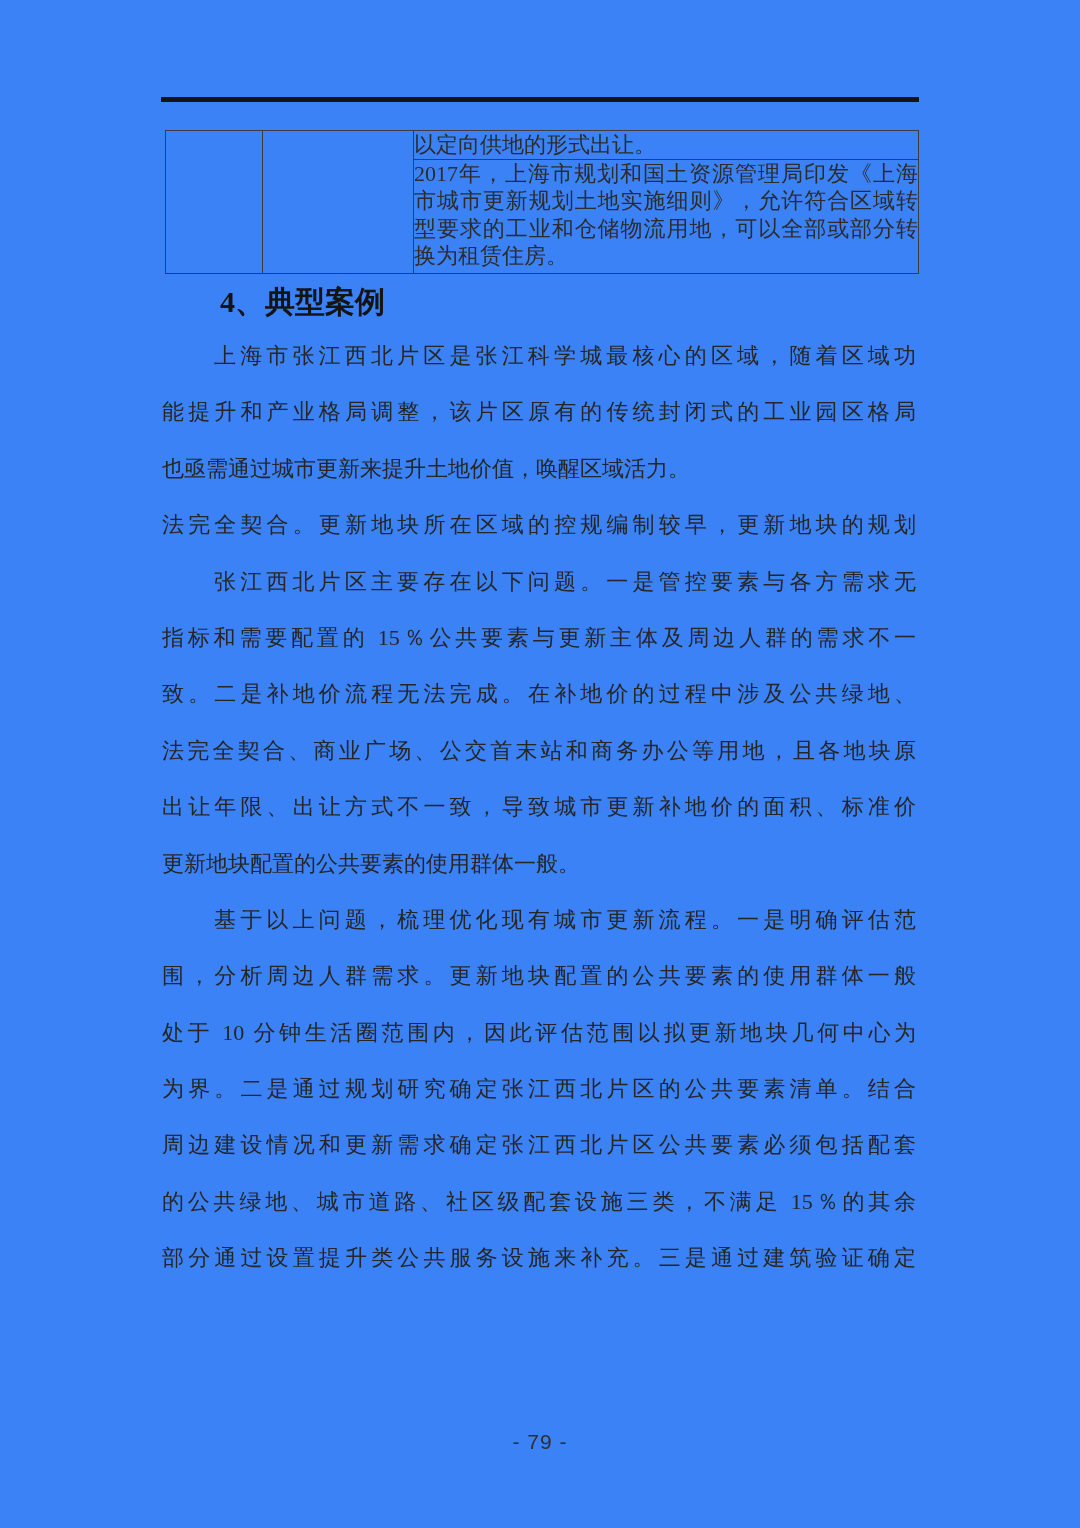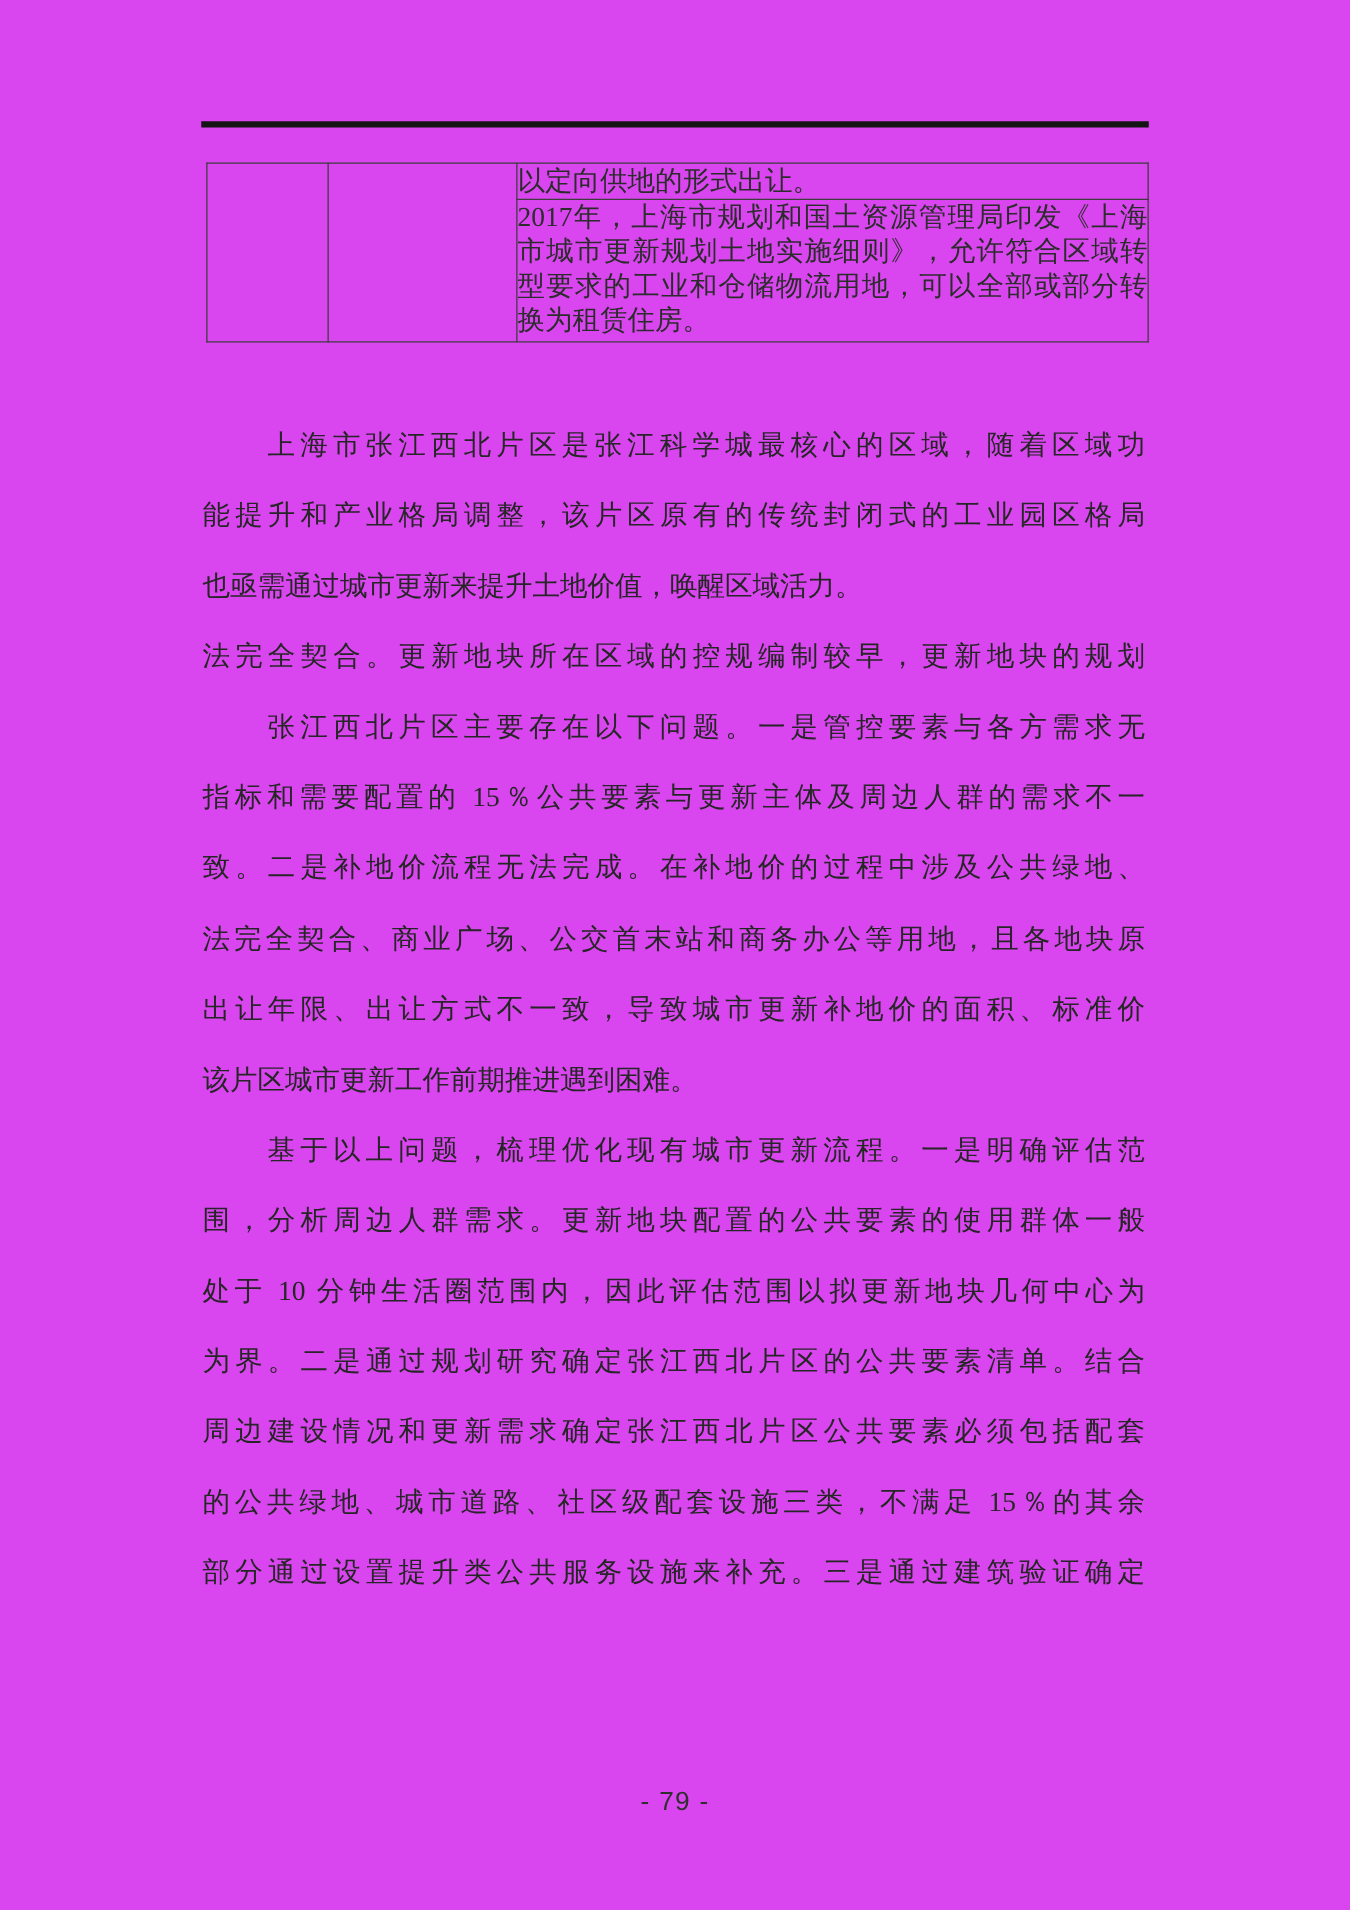--- a/index.html
+++ b/index.html
@@ -1,19 +1,19 @@
 <!DOCTYPE html>
 <html><head>
 <meta charset="utf-8">
 <style>
   html, body { margin: 0; padding: 0; background: #ffffff; }
   .page {
     position: relative;
     width: 1080px; height: 1528px;
-    background: #d946ef;
+    background: #3b82f6;
     overflow: hidden;
     color: #282828;
     font-family: "Liberation Serif", "DejaVu Serif", serif;
   }
   .top-rule {
     position: absolute;
     left: 161px; top: 97px;
     width: 758px; height: 5px;
     background: #151515;
   }
@@ -101,33 +101,34 @@
       <td class="c3 r2">
         <div class="tline just">2017年，上海市规划和国土资源管理局印发《上海</div>
         <div class="tline just">市城市更新规划土地实施细则》，允许符合区域转</div>
         <div class="tline just">型要求的工业和仓储物流用地，可以全部或部分转</div>
         <div class="tline">换为租赁住房。</div>
       </td>
     </tr>
   </tbody>
     </table>
 
+  <div class="heading">4、典型案例</div>
 
   <div class="body-text">
     <div class="bl first jl">上海市张江西北片区是张江科学城最核心的区域，随着区域功</div>
     <div class="bl jl">能提升和产业格局调整，该片区原有的传统封闭式的工业园区格局</div>
     <div class="bl">也亟需通过城市更新来提升土地价值，唤醒区域活力。</div>
 
     <div class="bl jl">法完全契合。更新地块所在区域的控规编制较早，更新地块的规划</div>
     <div class="bl first jl">张江西北片区主要存在以下问题。一是管控要素与各方需求无</div>
     <div class="bl jl">指标和需要配置的 15％公共要素与更新主体及周边人群的需求不一</div>
     <div class="bl jl">致。二是补地价流程无法完成。在补地价的过程中涉及公共绿地、</div>
     <div class="bl jl">法完全契合、商业广场、公交首末站和商务办公等用地，且各地块原</div>
     <div class="bl jl">出让年限、出让方式不一致，导致城市更新补地价的面积、标准价</div>
-    <div class="bl">该片区城市更新工作前期推进遇到困难。</div>
+    <div class="bl">更新地块配置的公共要素的使用群体一般。</div>
 
     <div class="bl first jl">基于以上问题，梳理优化现有城市更新流程。一是明确评估范</div>
     <div class="bl jl">围，分析周边人群需求。更新地块配置的公共要素的使用群体一般</div>
     <div class="bl jl">处于 10 分钟生活圈范围内，因此评估范围以拟更新地块几何中心为</div>
     <div class="bl jl">为界。二是通过规划研究确定张江西北片区的公共要素清单。结合</div>
     <div class="bl jl">周边建设情况和更新需求确定张江西北片区公共要素必须包括配套</div>
     <div class="bl jl">的公共绿地、城市道路、社区级配套设施三类，不满足 15％的其余</div>
     <div class="bl jl">部分通过设置提升类公共服务设施来补充。三是通过建筑验证确定</div>
   </div>
 

